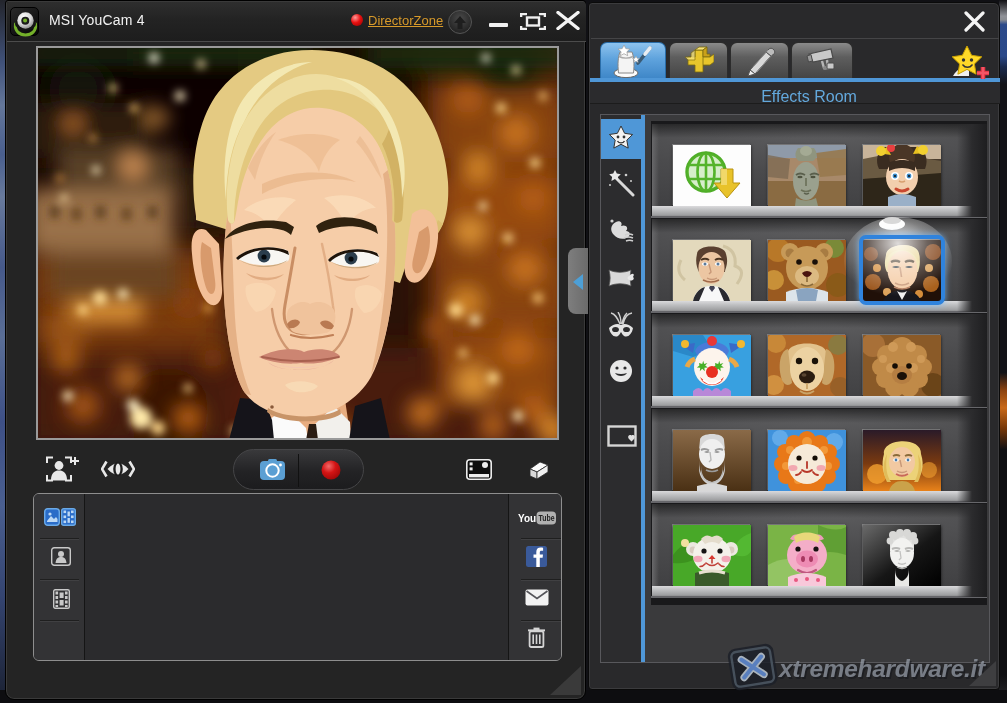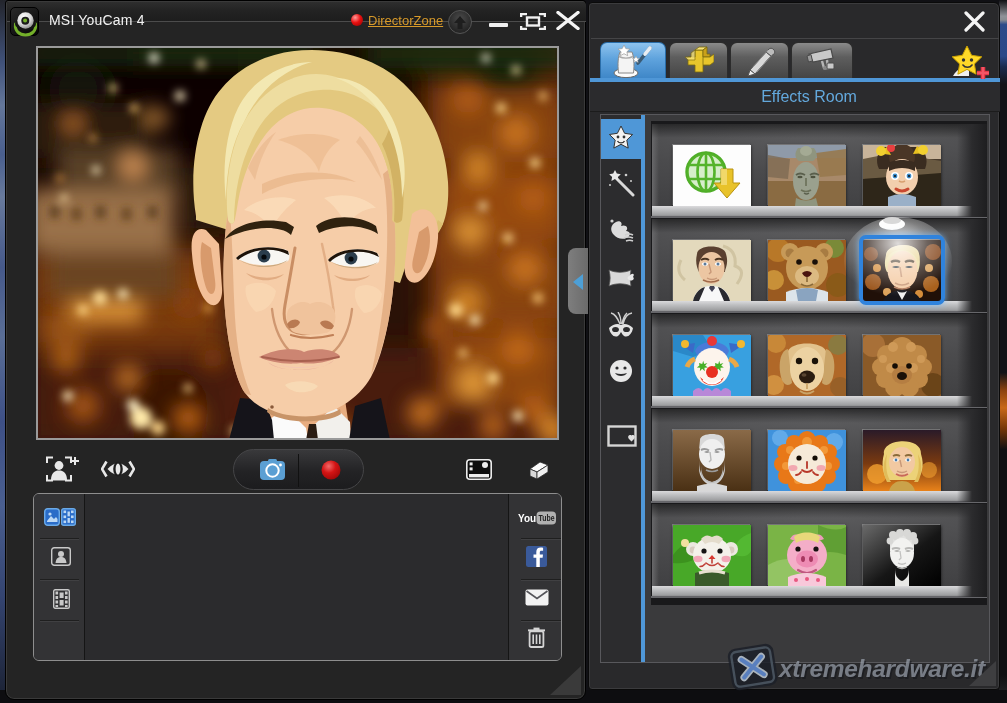--- a/index.html
+++ b/index.html
@@ -9,21 +9,21 @@
 #deskL { position:absolute; left:0; top:0; width:8px; height:703px;
   background:linear-gradient(180deg,#23252c 0%,#41527a 9%,#64779a 15%,#4a5f8e 22%,#687a9c 28%,#46598a 38%,#5a6e96 48%,#3e5086 60%,#4a5f90 72%,#344470 85%,#1a2030 100%); }
 #deskR { position:absolute; left:999px; top:0; width:8px; height:703px;
   background:linear-gradient(180deg,#101014 0%,#909298 2.3%,#8a8d92 2.8%,#2c4a8a 3.5%,#2a4888 8%,#1a2a4e 9.5%,#131318 12%,#131318 53%,#8a4210 55.5%,#c86818 58%,#743608 61%,#0f0f12 64%,#0f0f12 96%,#2a2a2e 100%); }
 #deskB { position:absolute; left:0; top:690px; width:1007px; height:13px; background:#0d0d10; }
 
 
 #win { position:absolute; left:5px; top:0; width:581px; height:700px;
   background:#242424; border:1px solid #000; border-radius:3px 3px 9px 9px;
   box-shadow:inset 0 0 0 1px #3a3a3a; }
-#titlebar { position:absolute; left:1px; top:1px; width:579px; height:20px;
+#titlebar { position:absolute; left:1px; top:1px; width:579px; height:40px;
   background:linear-gradient(180deg,#2e2e2e 0%,#232323 45%,#1d1d1d 100%);
   border-bottom:1px solid #4c4c4c; border-radius:3px 3px 0 0; }
 #logo { position:absolute; left:3px; top:5px; width:29px; height:29px; border-radius:5px;
   background:linear-gradient(145deg,#2a2a2a,#050505); border:1px solid #000; }
 #title { position:absolute; left:42px; top:10px; color:#f2f2f2; font-size:14px; letter-spacing:.2px; }
 #dzdot { position:absolute; left:344px; top:12px; width:12px; height:12px; border-radius:50%;
   background:radial-gradient(circle at 35% 30%, #ff9a9a 0%, #e81010 45%, #8a0000 100%); }
 #dz { position:absolute; left:361px; top:11px; color:#d89a2a; font-size:13px; text-decoration:underline; }
 #upbtn { position:absolute; left:441px; top:8px; width:24px; height:24px; border-radius:50%;
   background:radial-gradient(circle at 50% 35%, #4a4a4a, #262626 70%); border:1px solid #555; }
@@ -56,21 +56,21 @@
   box-shadow:inset 0 0 0 1px #3b3b3d; }
 #psep { position:absolute; left:2px; top:35px; width:408px; height:1px; background:#454547; }
 #pclose { position:absolute; left:375px; top:8px; }
 .tab { position:absolute; top:39px; height:36px; border-radius:7px 7px 0 0; }
 .tab.gray { background:linear-gradient(180deg,#8a8a8a 0%,#5e5e5e 40%,#454545 100%); border:1px solid #2c2c2c; border-bottom:none; }
 #tab1 { left:11px; width:66px; background:linear-gradient(180deg,#8ec3ee 0%,#5fa3dd 45%,#3f87c8 100%); border:1px solid #2a6da8; border-bottom:none; }
 #tab2 { left:80px; width:59px; }
 #tab3 { left:141px; width:59px; }
 #tab4 { left:202px; width:62px; }
 #bluebar { position:absolute; left:1px; top:75px; width:410px; height:4px; background:#4f97d7; }
-#effhead { position:absolute; left:1px; top:79px; width:410px; height:30px; background:#2b2b2d; border-bottom:1px solid #1c1c1c;
+#effhead { position:absolute; left:1px; top:79px; width:410px; height:22px; background:#2b2b2d; border-bottom:1px solid #1c1c1c;
   color:#63a8dc; font-size:16px; text-align:center; line-height:29px;padding-left:28px; }
 #content { position:absolute; left:11px; top:111px; width:390px; height:549px; background:#3a3a3c; border:1px solid #58585c; }
 #sidebar { position:absolute; left:0; top:0; width:40px; height:547px; background:#2c2c2e; }
 #vblue { position:absolute; left:40px; top:0; width:4px; height:547px; background:#4f97d7; }
 #sbactive { position:absolute; left:0; top:4px; width:40px; height:40px; background:#4f97d7; }
 .sbi { position:absolute; left:6px; }
 #shelf { position:absolute; left:44px; top:0; width:344px; height:547px; background:#3a3a3c; }
 #cab { position:absolute; left:6px; top:6px; width:336px; height:484px; background:#19191b; }
 .row { position:absolute; left:1px; width:335px; height:93px;
   background:radial-gradient(ellipse 150% 95% at 50% 8%, #5d5d5f 0%, #4b4b4d 45%, #3e3e40 100%); }

